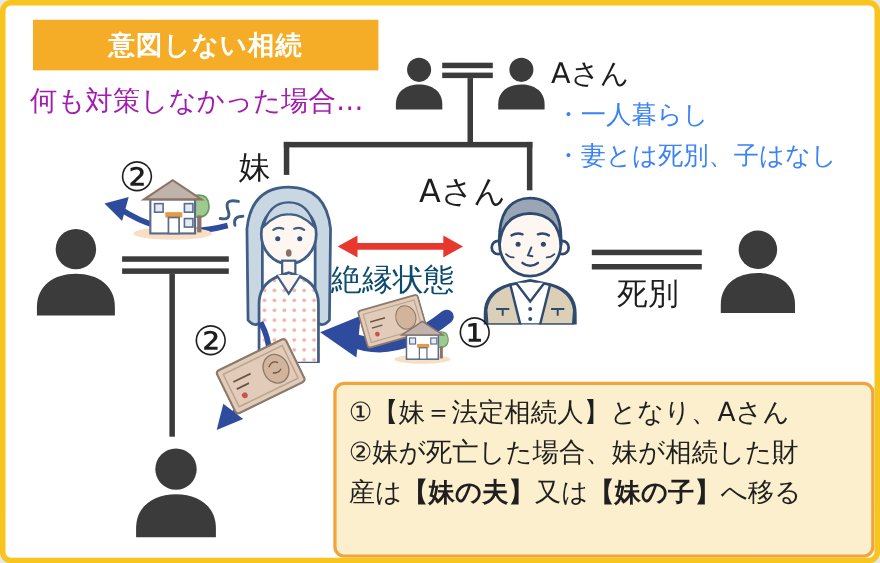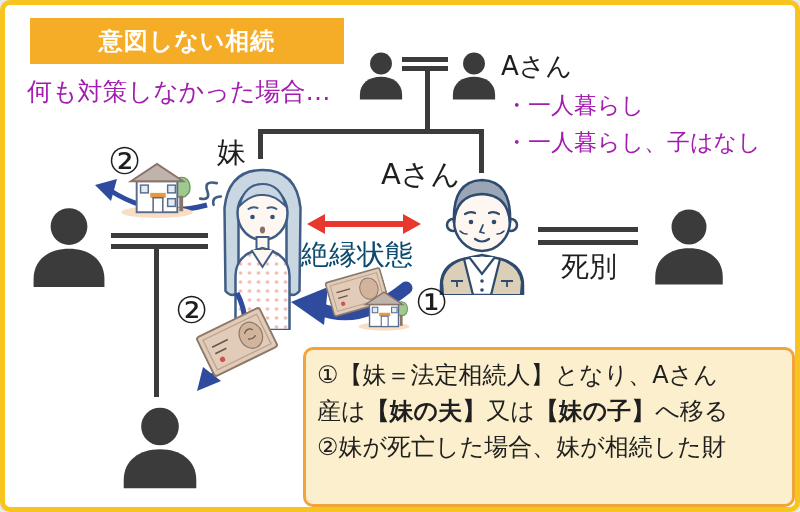--- a/index.html
+++ b/index.html
@@ -12,21 +12,21 @@
   .title-banner {
     left:25px; top:13px; width:314px; height:46px; background:#F5AC26;
     color:#ffffff; font-weight:bold; font-size:24px; line-height:46px;
     text-align:center; letter-spacing:1px;
   }
   .subtitle { left:12px; top:70px; font-size:25px; color:#a21caf;margin-left:10px; }
   .bar { background:#3b3b3b; height:5px; }
   .vbar { background:#3b3b3b; width:5px; }
   .tree-label { font-size:29px; color:#1e1e1e; }
   .profile-name { left:496px; top:44px; font-size:26px; color:#1e1e1e; }
-  .profile-bullets { left:500px; top:82px; font-size:23px; color:#a21caf; line-height:37px; white-space:nowrap; }
+  .profile-bullets { left:500px; top:82px; font-size:23px; color:#3b82f6; line-height:37px; white-space:nowrap; }
   .marker { font-size:37px; color:#1e1e1e; line-height:1; }
   .estranged { left:296px; top:231px; font-size:28px; color:#0c4a6e; }
   .widowed { left:556px; top:243px; font-size:28px; color:#1e1e1e; }
   .note-box {
     left:298px; top:342px; width:492px; height:160px;
     background:#FBEFCD; border:3px solid #F2A43B; border-radius:10px;
     padding:7px 11px; font-size:24px; line-height:36px; color:#1f1f1f; white-space:nowrap;
   }
   .note-box b { font-weight:bold; }
   svg { display:block; }
@@ -58,21 +58,21 @@
   <div class="abs bar" style="left:253px;top:124px;width:226px"></div>
   <div class="abs vbar" style="left:253px;top:124px;height:30px"></div>
   <div class="abs vbar" style="left:474px;top:124px;height:44px"></div>
 
   <div class="abs tree-label" style="left:212px;top:128px">妹</div>
   <div class="abs tree-label" style="left:376px;top:150px">Aさん</div>
 
   <div class="abs profile-name">Aさん</div>
   <div class="abs profile-bullets">
     <div>・一人暮らし</div>
-    <div>・一人暮らし、子はなし</div>
+    <div>・妻とは死別、子はなし</div>
   </div>
 
   <div class="abs" style="left:205px;top:157px;width:106px;height:168px">
     <svg viewBox="0 0 105 168" width="106" height="168">
       <defs>
         <pattern id="pdots" width="9" height="9" patternUnits="userSpaceOnUse">
           <rect width="9" height="9" fill="#ffffff"></rect>
             <circle cx="3" cy="3" r="1.7" fill="#f2b4a6"></circle>
         </pattern>
       </defs>
@@ -221,17 +221,17 @@
       <rect x="38" y="35" width="16" height="5" fill="#e8993f"></rect>
       <rect x="41" y="40" width="10" height="15" fill="#ffffff" stroke="#5a6b8c" stroke-width="1.6"></rect>
       <rect x="28" y="27" width="8" height="8" fill="#e3ebf5" stroke="#5a6b8c" stroke-width="1.5"></rect>
       <rect x="56" y="27" width="8" height="8" fill="#e3ebf5" stroke="#5a6b8c" stroke-width="1.5"></rect>
     </svg>
   </div>
   <div class="abs marker" style="left:410px;top:279px">①</div>
 
   <div class="abs note-box">
     <div><span>①【妹＝法定相続人】となり、Aさん</span></div>
+    <div><span>②妹が死亡した場合、妹が相続した財</span></div>
     <div><span>産は</span><b>【妹の夫】</b><span>又は</span><b>【妹の子】</b><span>へ移る</span></div>
-    <div><span>②妹が死亡した場合、妹が相続した財</span></div>
   </div>
 
 </div>
 
 </body></html>

